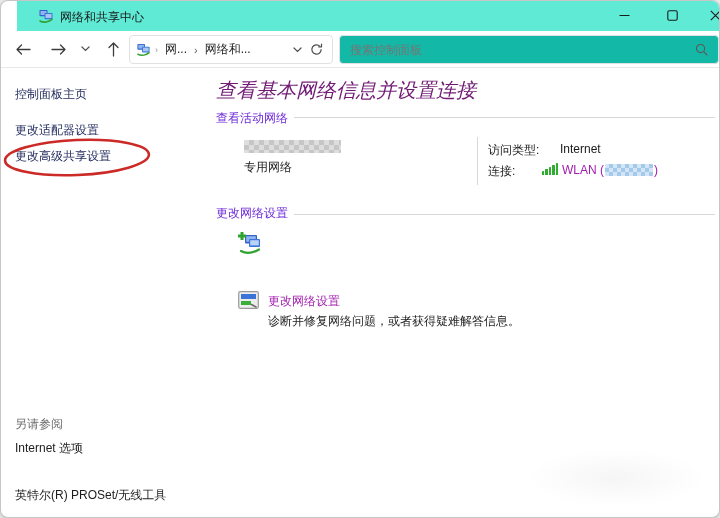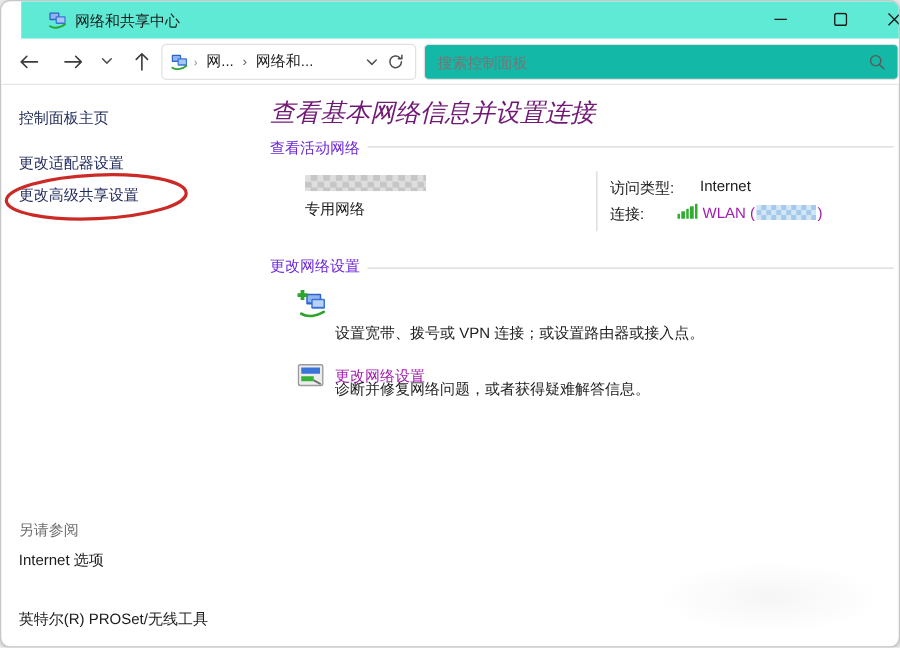--- a/index.html
+++ b/index.html
@@ -197,25 +197,24 @@
   <div class="abs hline" style="left:293px;top:213px;width:421px"></div>
 
   <svg class="abs" style="left:236px;top:230px" width="24" height="25" viewBox="0 0 24 25">
     <rect x="8" y="4" width="12" height="8.5" rx="1" fill="#2f63c9"></rect>
     <rect x="9.2" y="5.2" width="9.6" height="5.6" fill="#8fb4ef"></rect>
     <rect x="12" y="8" width="11" height="8" rx="1" fill="#3b74d9"></rect>
     <rect x="13.2" y="9.2" width="8.6" height="5.2" fill="#b9d2f5"></rect>
     <path d="M5 1 v8 M1 5 h8" stroke="#2fa32f" stroke-width="3"></path>
     <path d="M4 20 C9 23 16 22 22 18.5" fill="none" stroke="#2fa32f" stroke-width="2.2" stroke-linecap="round"></path>
   </svg>
-  <div class="abs desc" style="left:267px;top:257px">设置宽带、拨号或 VPN 连接；或设置路由器或接入点。</div>
 
   <svg class="abs" style="left:237px;top:290px" width="21" height="19" viewBox="0 0 21 19">
     <rect x="0.7" y="0.7" width="19.6" height="16.6" rx="1.5" fill="#ececec" stroke="#9a9a9a" stroke-width="1.2"></rect>
     <rect x="3" y="3" width="15" height="5" fill="#3b74d9"></rect>
     <rect x="3" y="10" width="10" height="4" fill="#37b037"></rect>
     <path d="M13.5 13.5 L18 16" stroke="#6f6f6f" stroke-width="1.6" stroke-linecap="round"></path>
   </svg>
   <div class="abs bluelink" style="left:267px;top:292px">更改网络设置</div>
-  <div class="abs desc" style="left:267px;top:302px">诊断并修复网络问题，或者获得疑难解答信息。</div>
+  <div class="abs desc" style="left:267px;top:312px">诊断并修复网络问题，或者获得疑难解答信息。</div>
 
   <div class="abs watermark"></div>
 </div>
 
 </body></html>

